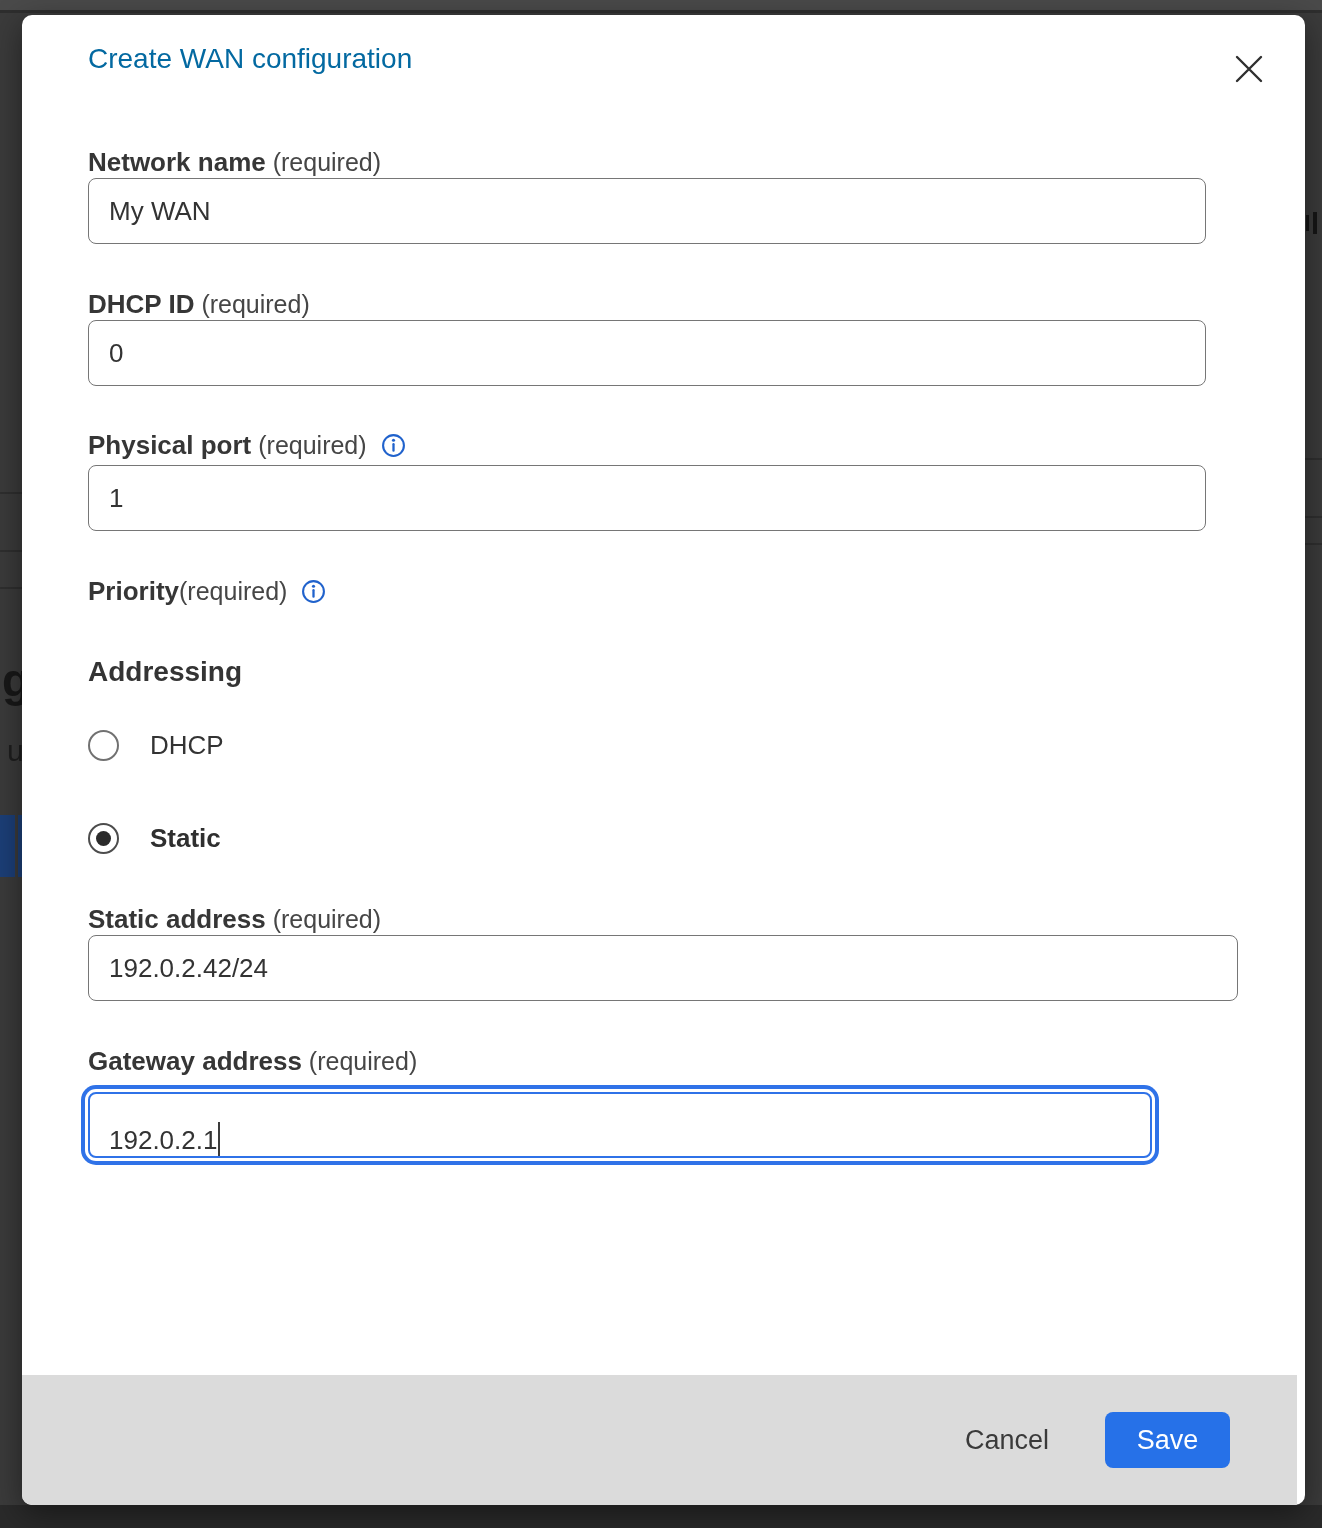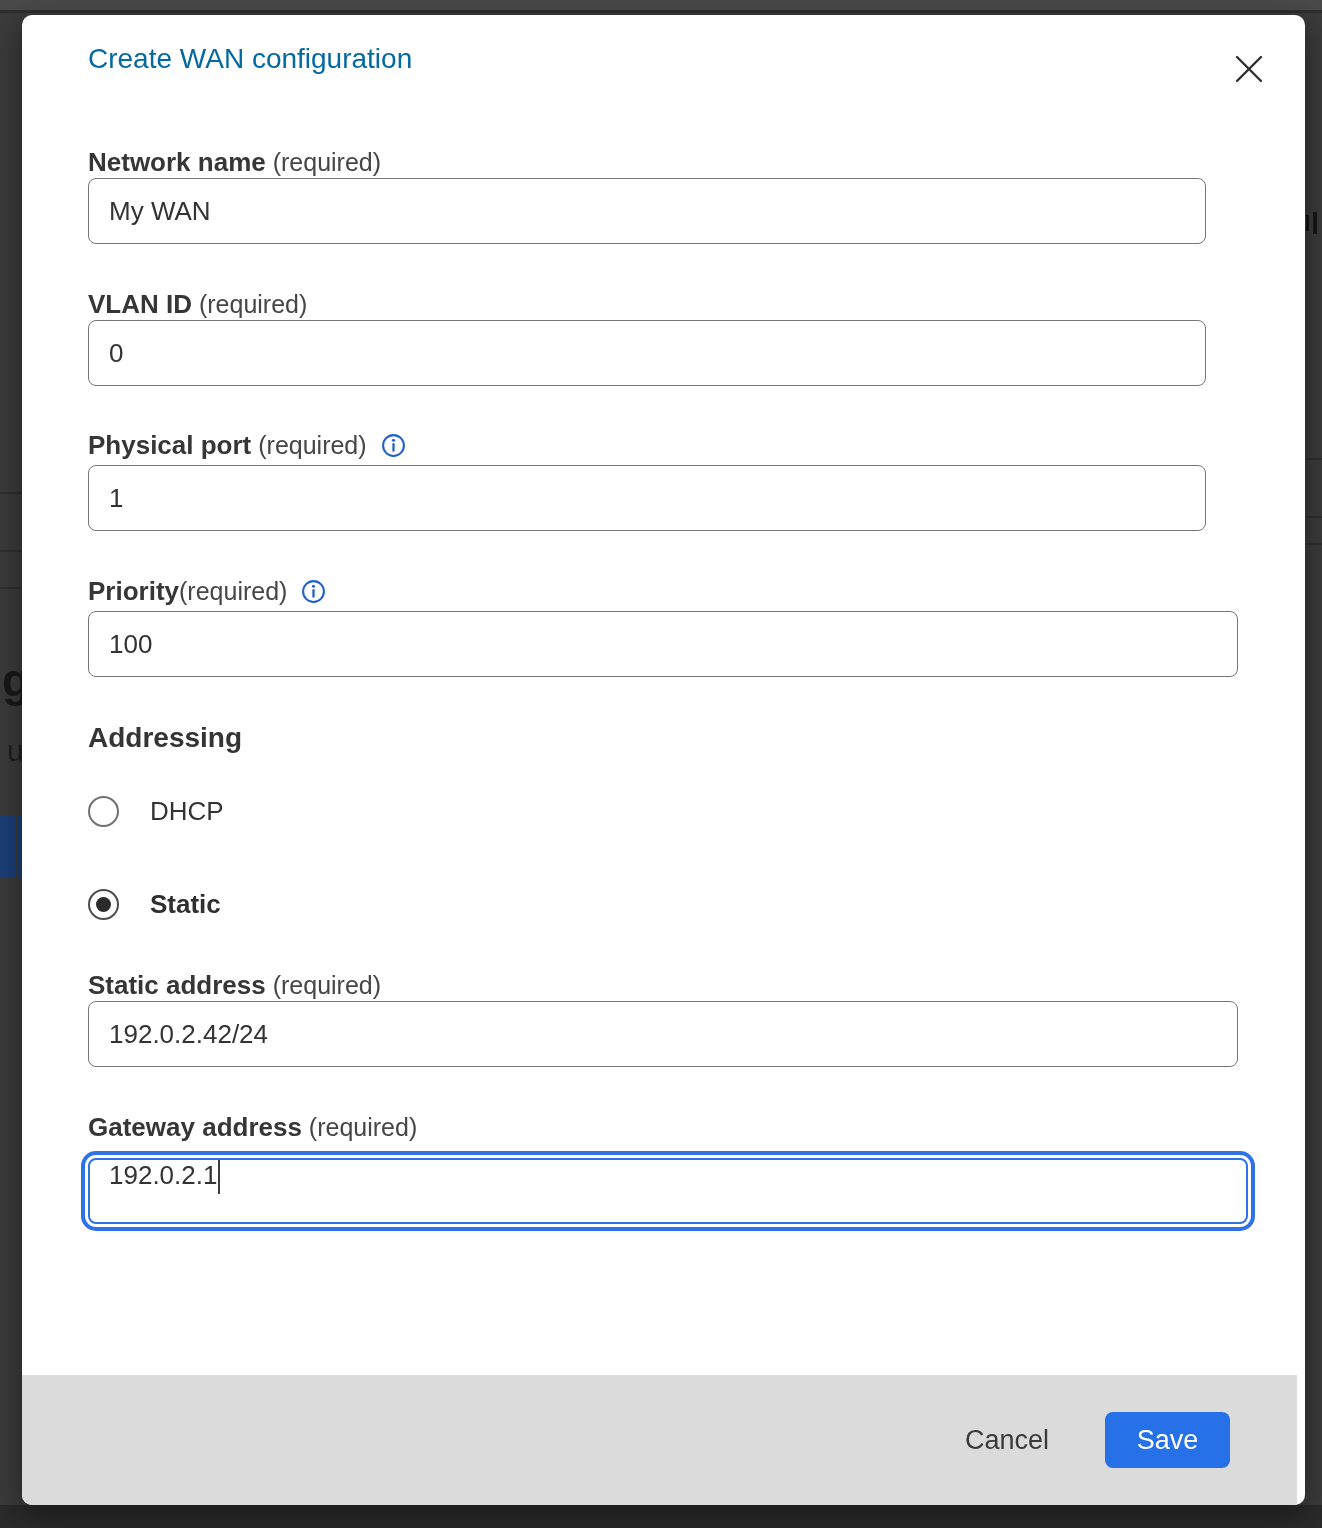--- a/index.html
+++ b/index.html
@@ -54,22 +54,22 @@
   .text-input{
     display:block;height:66px;box-sizing:border-box;
     border:1px solid #767676;border-radius:8px;background:#fff;
     padding:0 20px;font-size:26px;color:#333;outline:none;
     font-family:"Liberation Sans", sans-serif;
   }
   .w-narrow{width:1118px;}
   .w-wide{width:1150px;}
 
   .input-focused{
-    display:flex;align-items:flex-start;margin-top:15px;height:66px;box-sizing:border-box;
-    width:1160px;border:2px solid #2f72e8;border-radius:8px;background:#fff;
+    display:flex;align-items:flex-end;margin-top:15px;height:66px;box-sizing:border-box;
+    width:1064px;border:2px solid #2f72e8;border-radius:8px;background:#fff;
     padding:0 19px;font-size:26px;color:#333;
     box-shadow:0 0 0 3px #ffffff, 0 0 0 7px #2f72e8;
   }
   .caret{display:inline-block;width:2px;height:34px;background:#3c3c3c;margin-left:1px;}
 
   .section-heading{font-size:28px;font-weight:700;color:#343434;line-height:34px;}
 
   .radio-row{display:flex;align-items:center;cursor:pointer;}
   .radio-circle{
     width:27px;height:27px;border:2px solid #717171;border-radius:50%;
@@ -122,36 +122,35 @@
         </svg>
     </span>
   </button>
 
   <div class="modal-content">
     <h1 class="modal-title">Create WAN configuration</h1>
 
     <div class="field-label mt-62"><span>Network name</span><span class="req"> (required)</span></div>
     <input class="text-input w-narrow" type="text" value="My WAN" style="">
 
-    <div class="field-label mt-44"><span>VLAN ID</span><span class="req"> (required)</span></div>
+    <div class="field-label mt-44"><span>DHCP ID</span><span class="req"> (required)</span></div>
     <input class="text-input w-narrow" type="text" value="0" style="">
 
     <div class="field-label mt-43"><span>Physical port</span><span class="req"> (required)</span><span class="info-icon"><svg width="25" height="25" viewBox="0 0 24 24">
             <circle cx="12" cy="12" r="10" fill="none" stroke="#2062cc" stroke-width="2"></circle>
             <line x1="12" y1="10.8" x2="12" y2="17" stroke="#2062cc" stroke-width="2.2" stroke-linecap="round"></line>
             <circle cx="12" cy="6.9" r="1.5" fill="#2062cc"></circle>
           </svg></span></div>
     <input class="text-input w-narrow" type="text" value="1" style="">
 
     <div class="field-label mt-44"><span>Priority</span><span class="req">(required)</span><span class="info-icon"><svg width="25" height="25" viewBox="0 0 24 24">
             <circle cx="12" cy="12" r="10" fill="none" stroke="#2062cc" stroke-width="2"></circle>
             <line x1="12" y1="10.8" x2="12" y2="17" stroke="#2062cc" stroke-width="2.2" stroke-linecap="round"></line>
             <circle cx="12" cy="6.9" r="1.5" fill="#2062cc"></circle>
           </svg></span></div>
-    <input class="text-input w-wide" type="text" value="100" style="">
 
     <div class="section-heading mt-44">Addressing</div>
 
     <div class="radio-row mt-25">
       <span class="radio-circle"></span>
       <span class="radio-label">DHCP</span>
     </div>
     <div class="radio-row selected mt-41">
       <span class="radio-circle">
           <span class="radio-dot"></span>

